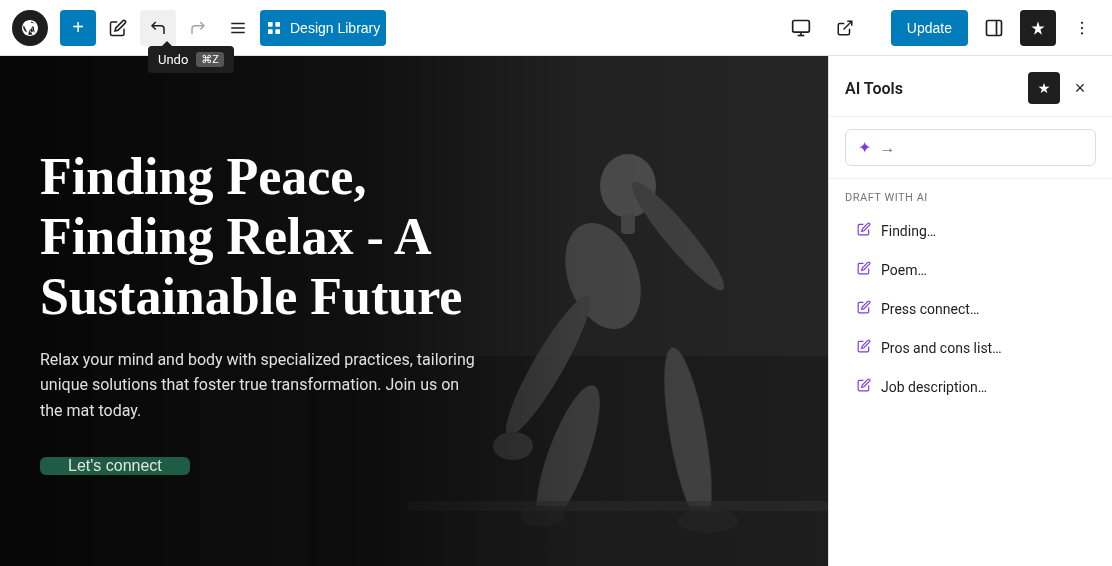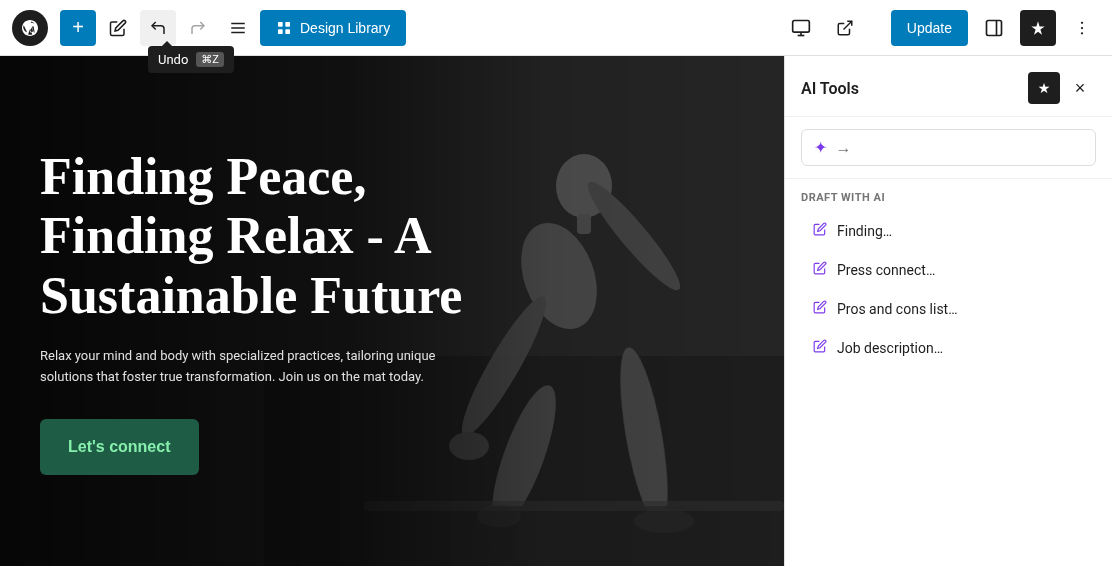--- a/index.html
+++ b/index.html
@@ -55,21 +55,21 @@
       font-size: 16px;
       position: relative;
     }
     .toolbar-btn.active { background: #f0f0f0; }
 
     .design-library-btn {
       background: #007cba;
       color: #fff;
       border: none;
       border-radius: 4px;
-      padding: 8px 16px;
+      padding: 8px 6px;
       font-size: 14px;
       font-weight: 500;
       cursor: pointer;
       display: flex;
       align-items: center;
       gap: 8px;
       height: 36px;
     }
 
     .update-btn {
@@ -201,42 +201,42 @@
     .hero-title {
       font-size: 52px;
       font-weight: 700;
       color: #fff;
       line-height: 1.15;
       margin-bottom: 20px;
       font-family: Georgia, 'Times New Roman', serif;
     }
 
     .hero-subtitle {
-      font-size: 13px;
+      font-size: 16px;
       color: #e0e0e0;
       line-height: 1.6;
       margin-bottom: 32px;
       max-width: 440px;
     }
 
     .cta-btn {
       background: #1e5c45;
-      color: #86efac;
+      color: #e5e5e5;
       border: none;
       border-radius: 6px;
-      padding: 19px 28px;
-      font-size: 16px;
-      font-weight: 700;
+      padding: 0 28px;
+      font-size: 16px;
+      font-weight: 400;
       cursor: pointer;
       display: inline-block;
     }
 
     
     .ai-panel {
-      width: 328px;
+      width: 284px;
       background: #fff;
       border-left: 1px solid #e0e0e0;
       display: flex;
       flex-direction: column;
     }
 
     .ai-panel-header {
       display: flex;
       align-items: center;
       justify-content: space-between;
@@ -322,21 +322,21 @@
       color: #7c3aed;
       font-size: 16px;
     }
 
     .draft-section {
       padding: 12px 16px 8px;
     }
 
     .draft-label {
       font-size: 11px;
-      font-weight: 700;
+      font-weight: 400;
       color: #757575;
       text-transform: uppercase;
       letter-spacing: 0.5px;
       margin-bottom: 8px;
     }
 
     .draft-items {
       display: flex;
       flex-direction: column;
       gap: 2px;
@@ -550,20 +550,27 @@
 
     <div class="draft-section">
       <div class="draft-label">DRAFT WITH AI</div>
       <div class="draft-items" id="draft-items-container">
           <div class="draft-item">
             <span class="draft-item-icon"><svg width="14" height="14" viewBox="0 0 24 24" fill="none" stroke="#7c3aed" stroke-width="2">
                 <path d="M11 4H4a2 2 0 00-2 2v14a2 2 0 002 2h14a2 2 0 002-2v-7"></path>
                 <path d="M18.5 2.5a2.121 2.121 0 013 3L12 15l-4 1 1-4 9.5-9.5z"></path>
               </svg></span>
             <span style="font-size: 14px; color: rgb(30, 30, 30);">Finding…</span>
+          </div>
+          <div class="draft-item">
+            <span class="draft-item-icon"><svg width="14" height="14" viewBox="0 0 24 24" fill="none" stroke="#7c3aed" stroke-width="2">
+                <path d="M11 4H4a2 2 0 00-2 2v14a2 2 0 002 2h14a2 2 0 002-2v-7"></path>
+                <path d="M18.5 2.5a2.121 2.121 0 013 3L12 15l-4 1 1-4 9.5-9.5z"></path>
+              </svg></span>
+            <span style="font-size: 14px; color: rgb(30, 30, 30);">Poem…</span>
           </div>
           <div class="draft-item">
             <span class="draft-item-icon"><svg width="14" height="14" viewBox="0 0 24 24" fill="none" stroke="#7c3aed" stroke-width="2">
                 <path d="M11 4H4a2 2 0 00-2 2v14a2 2 0 002 2h14a2 2 0 002-2v-7"></path>
                 <path d="M18.5 2.5a2.121 2.121 0 013 3L12 15l-4 1 1-4 9.5-9.5z"></path>
               </svg></span>
             <span style="font-size: 14px; color: rgb(30, 30, 30);">Press connect…</span>
           </div>
           <div class="draft-item">
             <span class="draft-item-icon"><svg width="14" height="14" viewBox="0 0 24 24" fill="none" stroke="#7c3aed" stroke-width="2">

